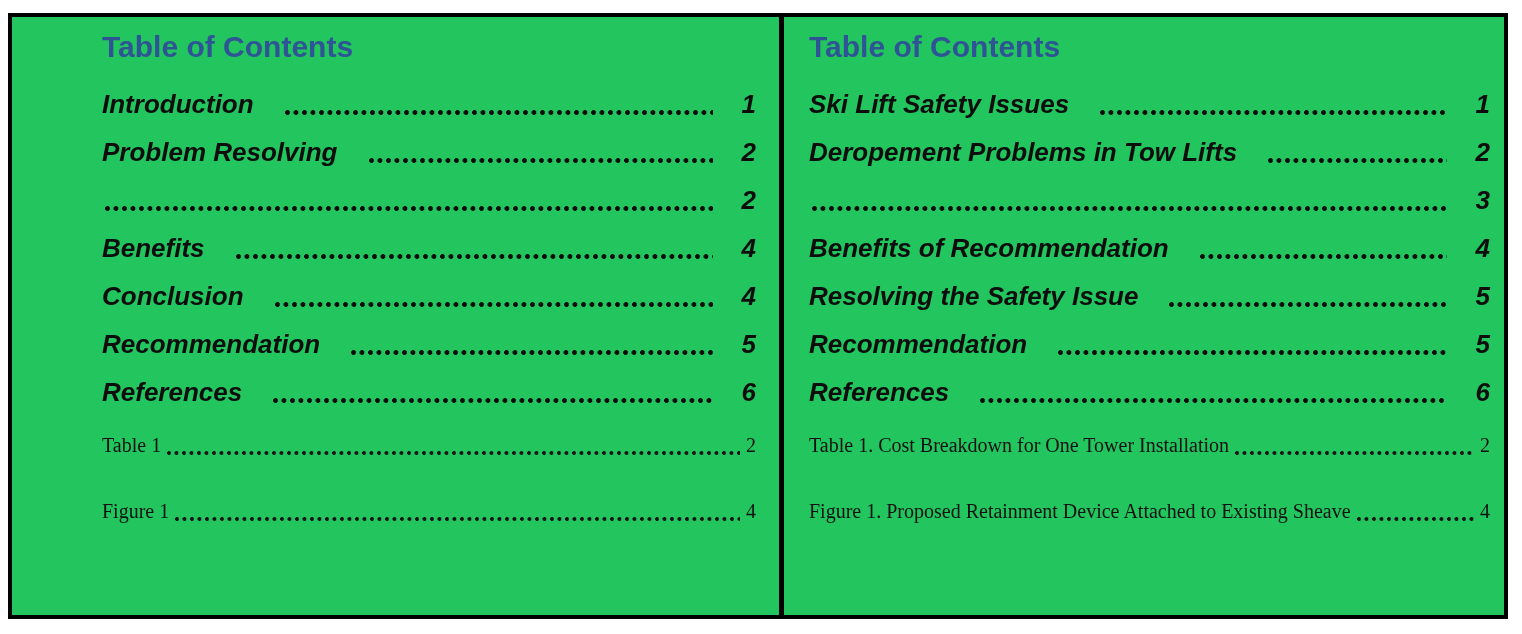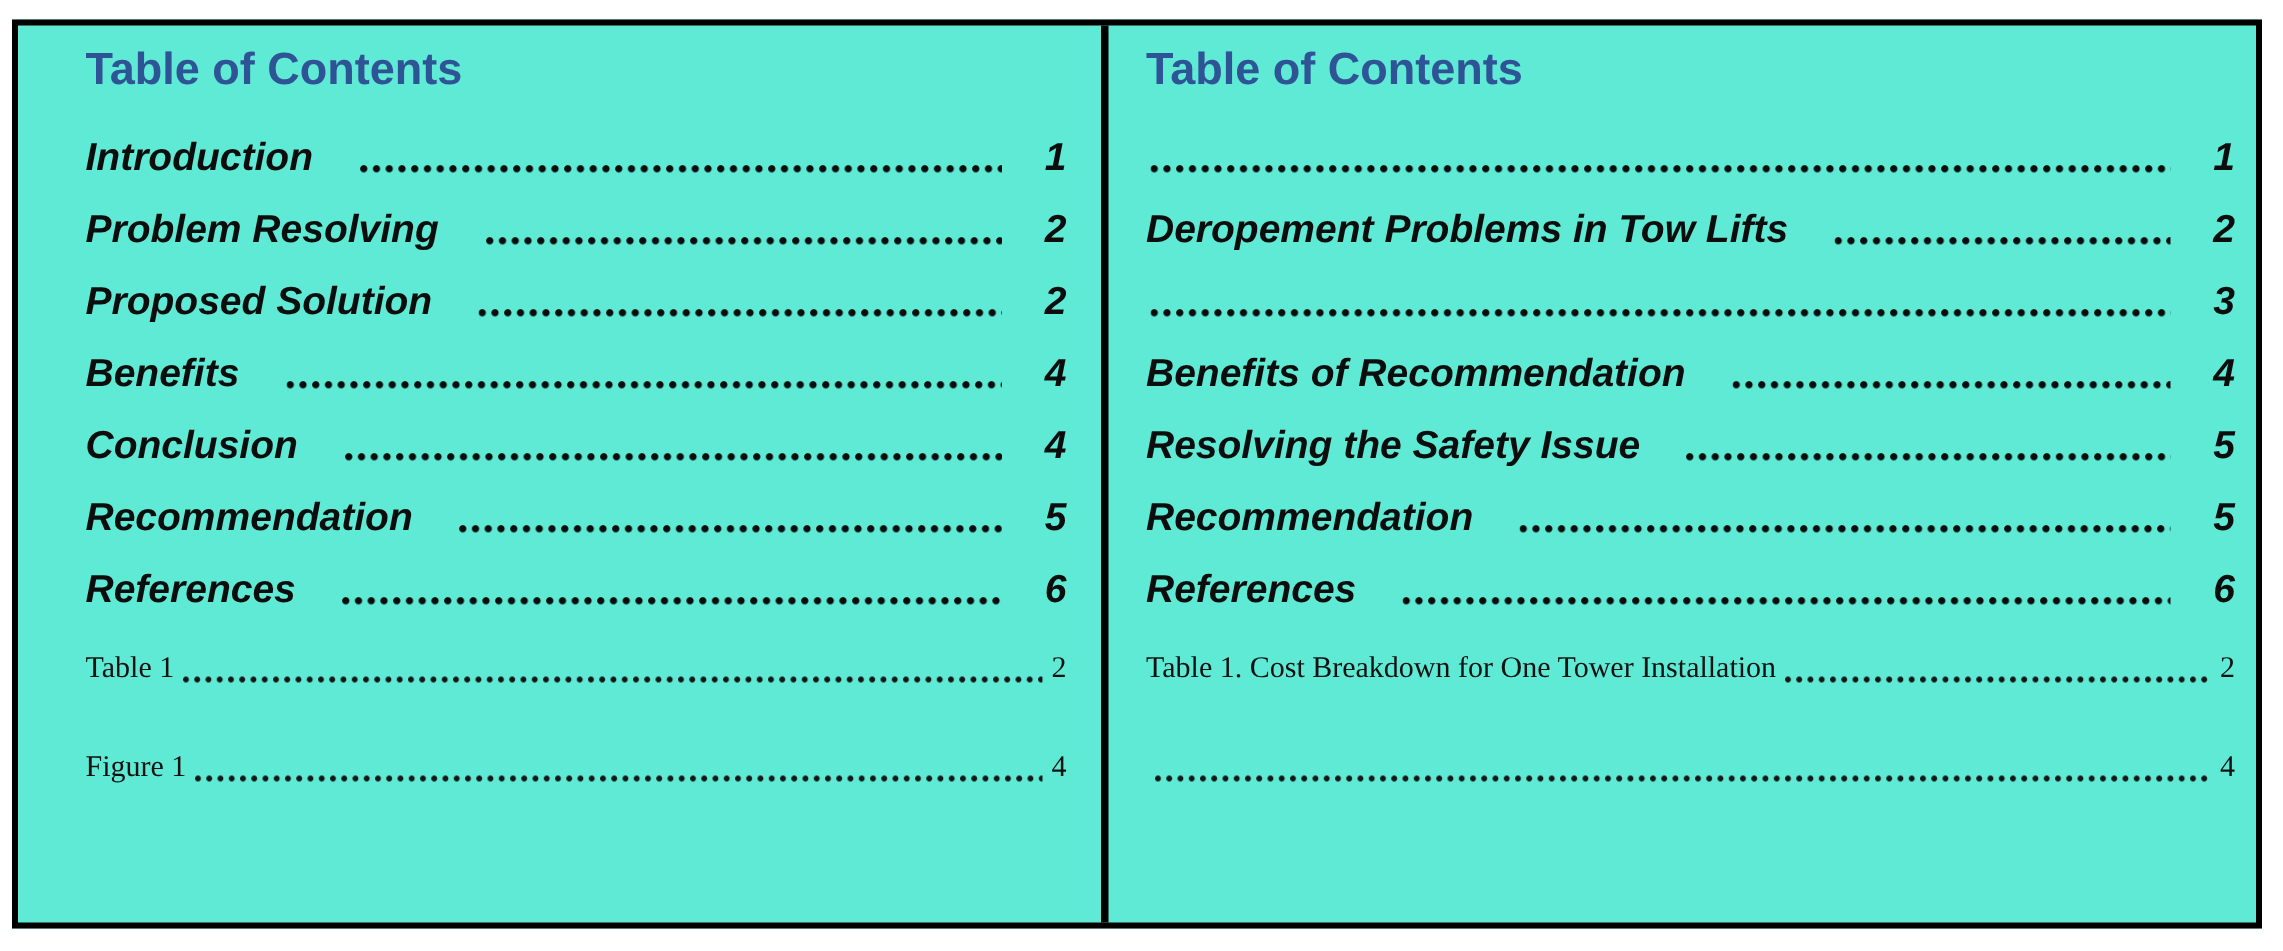--- a/index.html
+++ b/index.html
@@ -17,21 +17,22 @@
   }
   .figure-frame {
     position: absolute;
     left: 8px;
     top: 13px;
     width: 1500px;
     height: 606px;
     border: 4px solid #000000;
     box-sizing: border-box;
     display: flex;
-    background: #5eead4;
+    background: #22c55e;
+    padding-left: 45px;
   }
   .panel {
     box-sizing: border-box;
     height: 100%;
   }
   .panel-left {
     width: 727px;
     border-right: 5px solid #000000;
     padding: 12px 23px 0 45px;
   }
@@ -113,21 +114,20 @@
           <span class="toc-label">Introduction</span>
           <span class="leader"></span>
           <span class="toc-page">1</span>
         </div>
         <div class="toc-row entry-row">
           <span class="toc-label">Problem Resolving</span>
           <span class="leader"></span>
           <span class="toc-page">2</span>
         </div>
         <div class="toc-row entry-row">
-          <span class="toc-label">Proposed Solution</span>
           <span class="leader"></span>
           <span class="toc-page">2</span>
         </div>
         <div class="toc-row entry-row">
           <span class="toc-label">Benefits</span>
           <span class="leader"></span>
           <span class="toc-page">4</span>
         </div>
         <div class="toc-row entry-row">
           <span class="toc-label">Conclusion</span>
@@ -158,20 +158,21 @@
           <span class="toc-page">4</span>
         </div>
       </div>
     </section>
 
     <section class="panel panel-right">
       <h2 class="toc-heading" style="color: rgb(47, 84, 150);">Table of Contents</h2>
 
       <div class="toc-list">
         <div class="toc-row entry-row">
+          <span class="toc-label">Ski Lift Safety Issues</span>
           <span class="leader"></span>
           <span class="toc-page">1</span>
         </div>
         <div class="toc-row entry-row">
           <span class="toc-label">Deropement Problems in Tow Lifts</span>
           <span class="leader"></span>
           <span class="toc-page">2</span>
         </div>
         <div class="toc-row entry-row">
           <span class="leader"></span>
@@ -199,20 +200,21 @@
         </div>
       </div>
 
       <div class="caption-list">
         <div class="toc-row caption-row">
           <span class="toc-label">Table 1. Cost Breakdown for One Tower Installation</span>
           <span class="leader"></span>
           <span class="toc-page">2</span>
         </div>
         <div class="toc-row caption-row">
+          <span class="toc-label">Figure 1. Proposed Retainment Device Attached to Existing Sheave</span>
           <span class="leader"></span>
           <span class="toc-page">4</span>
         </div>
       </div>
     </section>
 
   </div>
 </div>
 
 </body></html>

